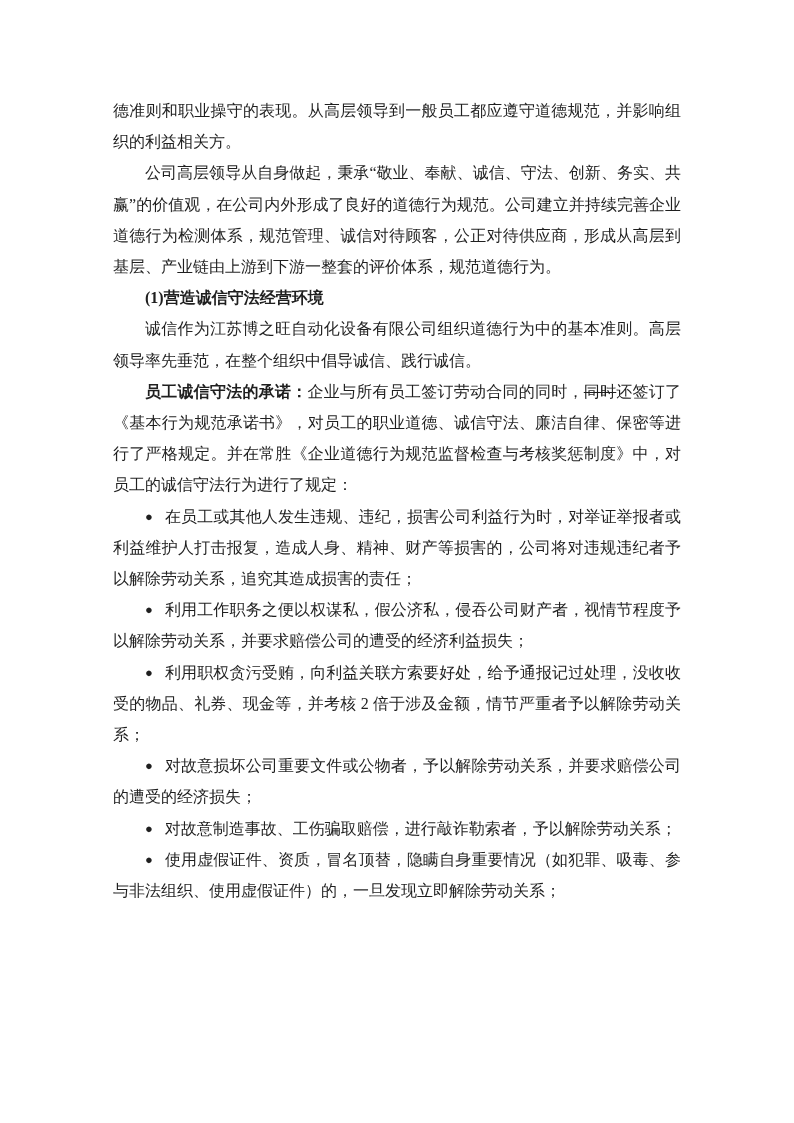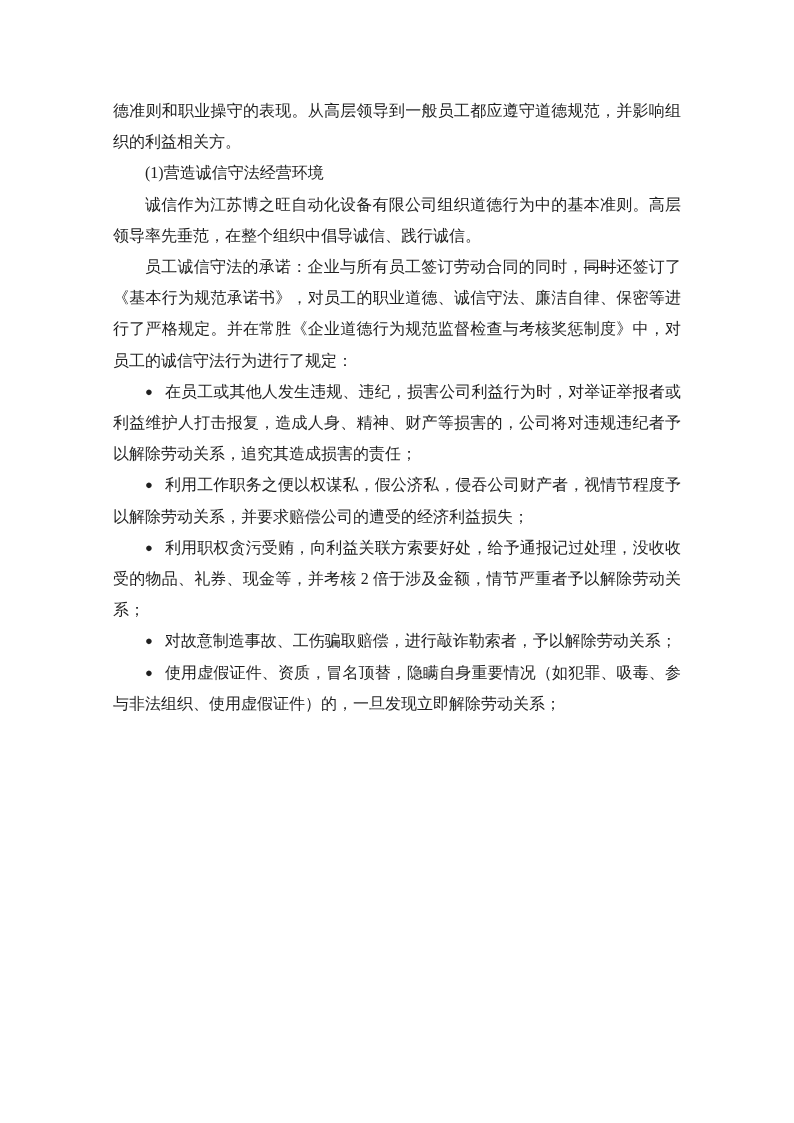--- a/index.html
+++ b/index.html
@@ -30,39 +30,41 @@
     margin: 0;
     padding: 0;
   }
   .indent {
     text-indent: 2em;
   }
   .heading {
     font-weight: bold;
   }
   .bold {
-    font-weight: normal;
+    font-weight: bold;
   }
   .strike {
     text-decoration: line-through;
   }
   .marker {
     font-size: 13px;
     padding-right: 12px;
     vertical-align: 1px;
   }
 </style>
 </head>
 <body>
 
 <div class="page">
   <div class="doc-content">
       <p class="para"><span>德准则和职业操守的表现。从高层领导到一般员工都应遵守道德规范，并影响组织的利益相关方。</span></p>
+      <p class="para indent"><span>公司高层领导从自身做起，秉承“敬业、奉献、诚信、守法、创新、务实、共赢”的价值观，在公司内外形成了良好的道德行为规范。公司建立并持续完善企业道德行为检测体系，规范管理、诚信对待顾客，公正对待供应商，形成从高层到基层、产业链由上游到下游一整套的评价体系，规范道德行为。</span></p>
       <p class="para indent heading"><span class="bold">(1)营造诚信守法经营环境</span></p>
       <p class="para indent"><span>诚信作为江苏博之旺自动化设备有限公司组织道德行为中的基本准则。高层领导率先垂范，在整个组织中倡导诚信、践行诚信。</span></p>
       <p class="para indent"><span class="bold">员工诚信守法的承诺：</span><span>企业与所有员工签订劳动合同的同时，</span><span class="strike">同时</span><span>还签订了《基本行为规范承诺书》，对员工的职业道德、诚信守法、廉洁自律、保密等进行了严格规定。并在常胜《企业道德行为规范监督检查与考核奖惩制度》中，对员工的诚信守法行为进行了规定：</span></p>
       <p class="para indent"><span class="marker">●</span><span>在员工或其他人发生违规、违纪，损害公司利益行为时，对举证举报者或利益维护人打击报复，造成人身、精神、财产等损害的，公司将对违规违纪者予以解除劳动关系，追究其造成损害的责任；</span></p>
       <p class="para indent"><span class="marker">●</span><span>利用工作职务之便以权谋私，假公济私，侵吞公司财产者，视情节程度予以解除劳动关系，并要求赔偿公司的遭受的经济利益损失；</span></p>
       <p class="para indent"><span class="marker">●</span><span>利用职权贪污受贿，向利益关联方索要好处，给予通报记过处理，没收收受的物品、礼券、现金等，并考核 2 倍于涉及金额，情节严重者予以解除劳动关系；</span></p>
+      <p class="para indent"><span class="marker">●</span><span>对故意损坏公司重要文件或公物者，予以解除劳动关系，并要求赔偿公司的遭受的经济损失；</span></p>
       <p class="para indent"><span class="marker">●</span><span>对故意制造事故、工伤骗取赔偿，进行敲诈勒索者，予以解除劳动关系；</span></p>
       <p class="para indent"><span class="marker">●</span><span>使用虚假证件、资质，冒名顶替，隐瞒自身重要情况（如犯罪、吸毒、参与非法组织、使用虚假证件）的，一旦发现立即解除劳动关系；</span></p>
     </div>
 </div>
 
 </body></html>

